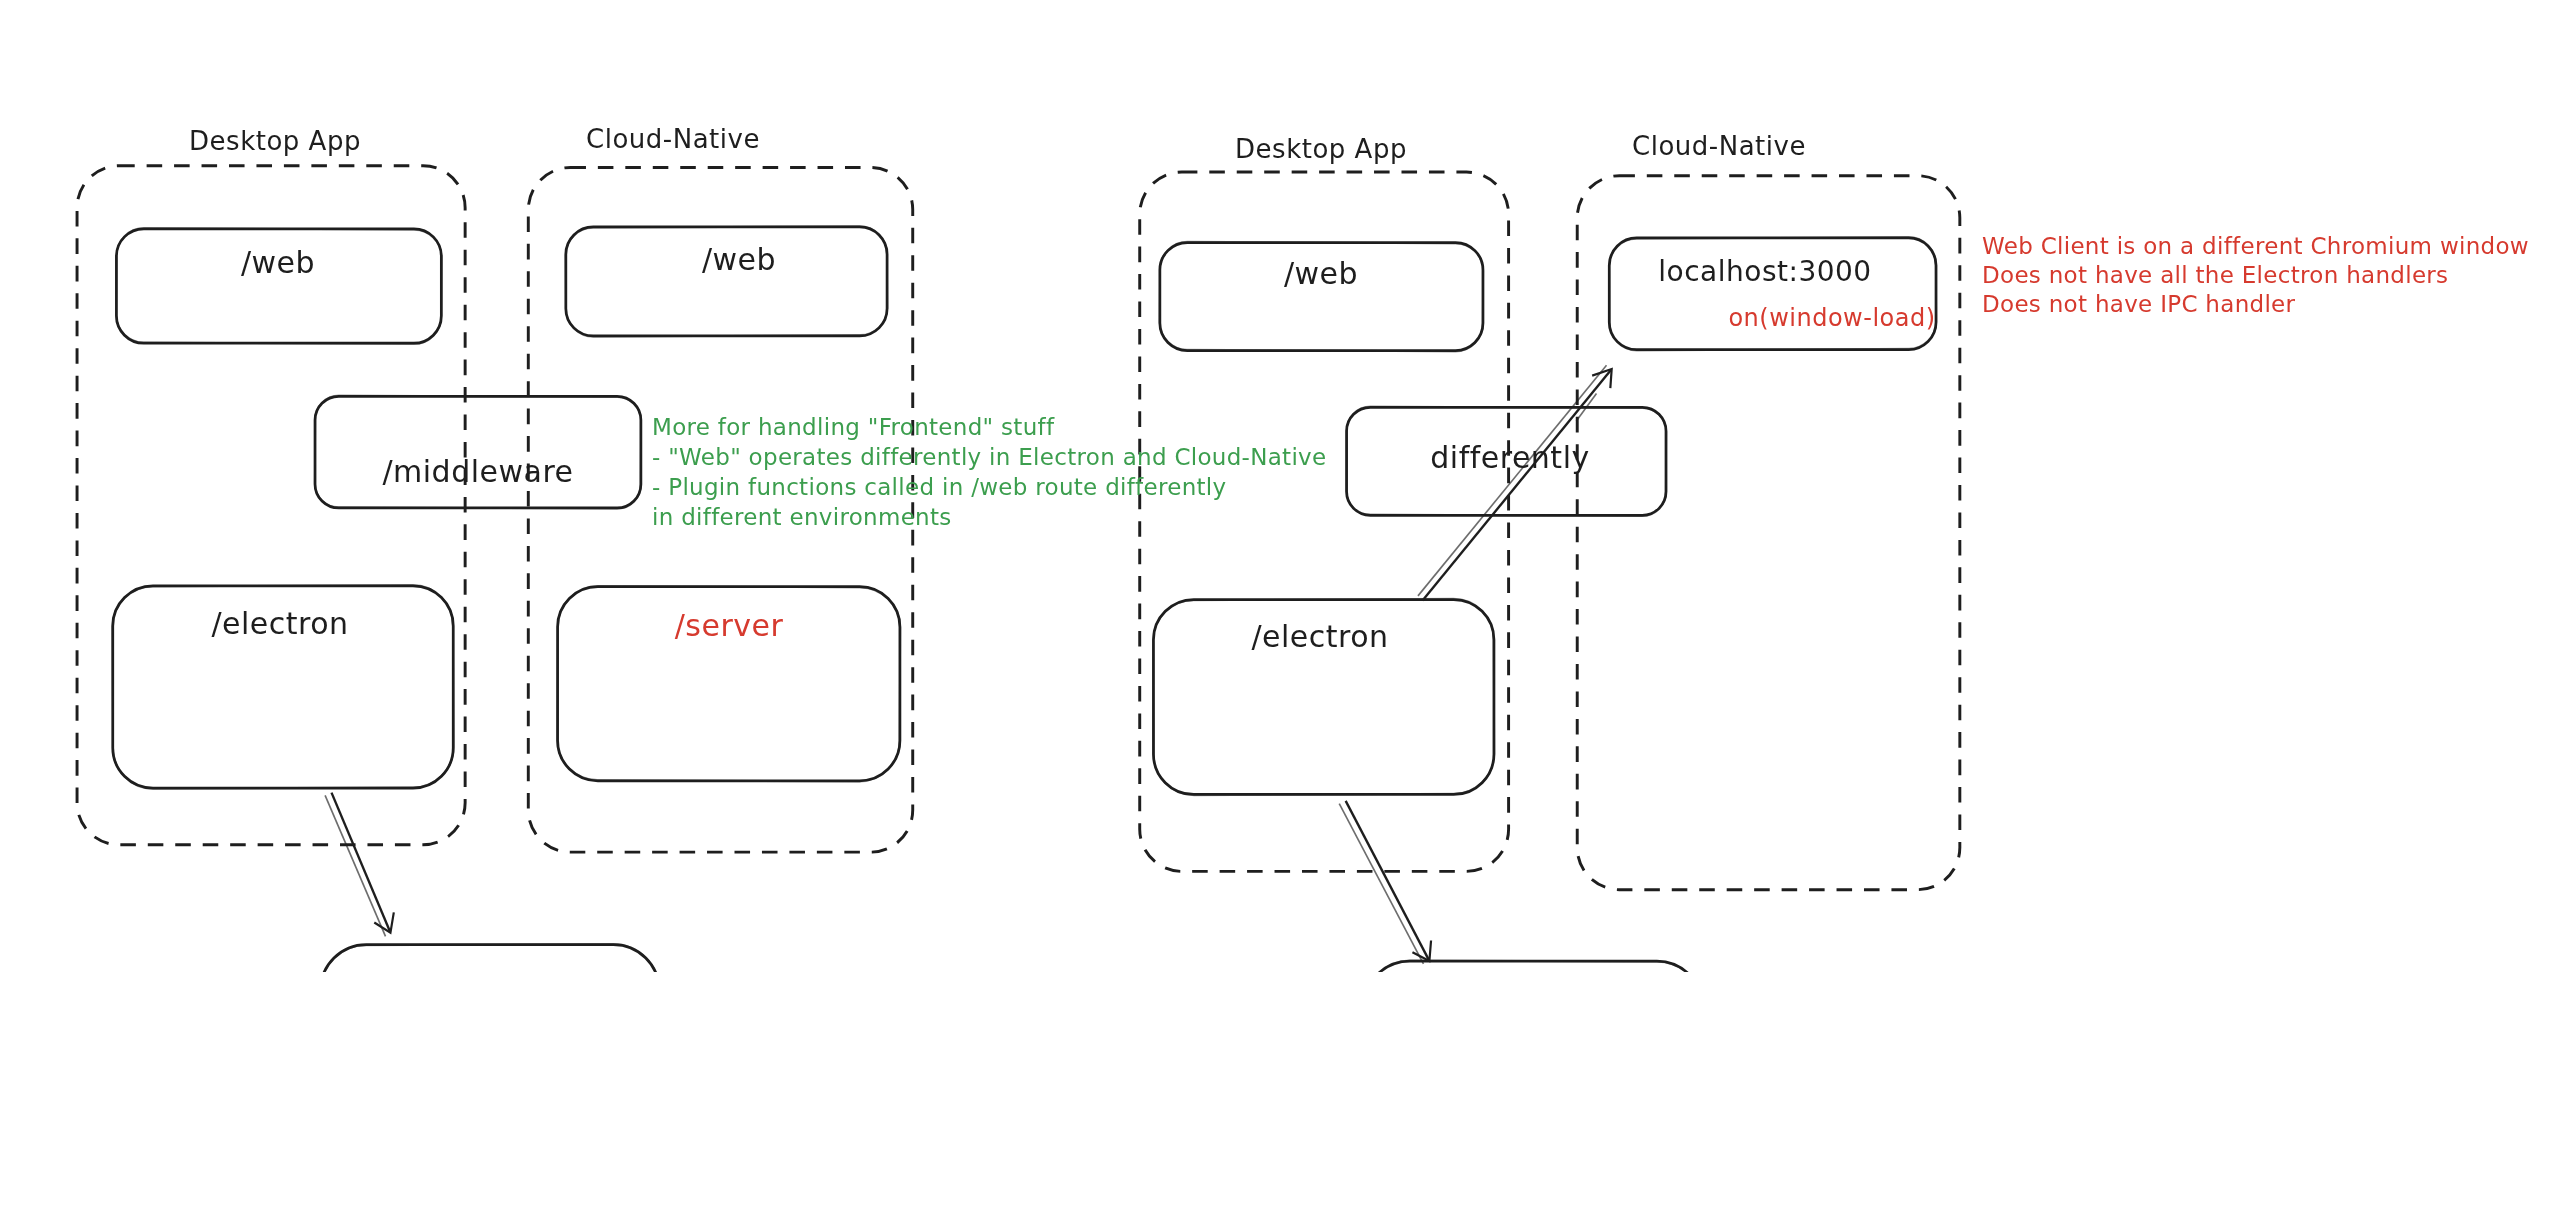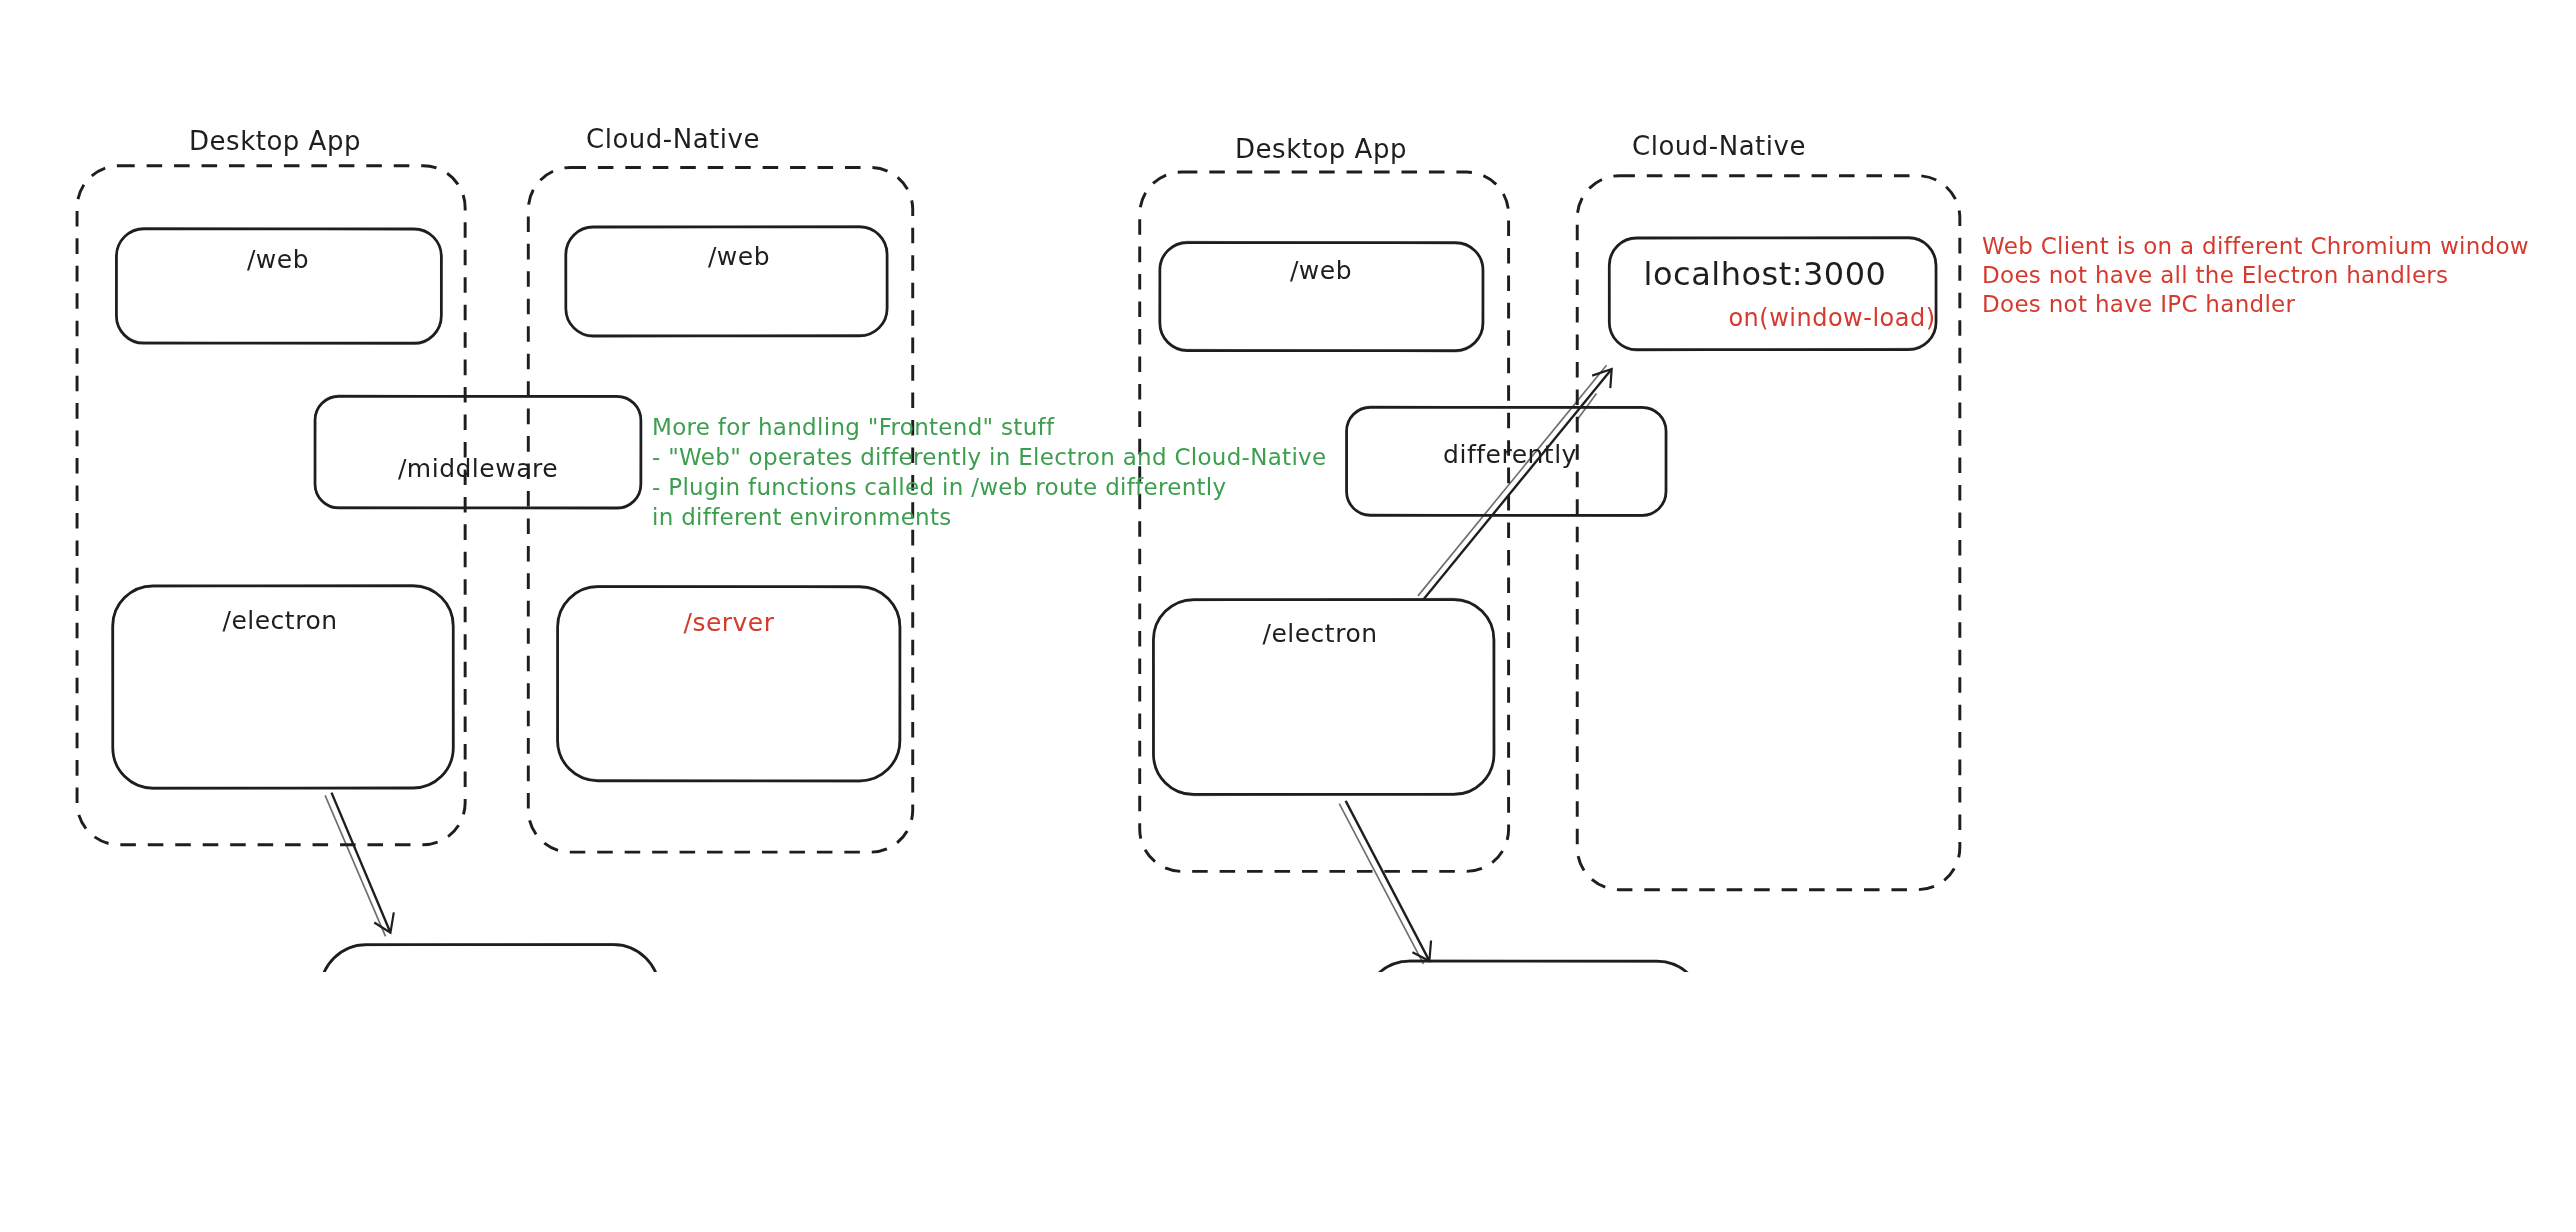--- a/index.html
+++ b/index.html
@@ -14,21 +14,21 @@
     width:2576px;height:972px;
     background:var(--bg);
     font-family:"DejaVu Sans", sans-serif;
     color:var(--ink);
     overflow:hidden;
   }
   #shapes{position:absolute;left:0;top:0;}
   .lbl{
     position:absolute;
     white-space:nowrap;
-    font-size:25px;
+    font-size:30px;
     letter-spacing:0.5px;
     color:var(--ink);
   }
   .lbl.centered{transform:translateX(-50%);}
   .lbl.red{color:var(--red);}
   .note{
     position:absolute;
     font-size:23px;
     letter-spacing:0.3px;
     line-height:30px;
@@ -126,21 +126,21 @@
     <div>- Plugin functions called in /web route differently</div>
     <div>in different environments</div>
   </div>
 
   <div class="lbl centered" style="left:1321px;top:134px;font-size:26px;">Desktop App</div>
 
   <div class="lbl centered" style="left:1719px;top:131px;font-size:26px;">Cloud-Native</div>
 
   <div class="lbl centered" style="left:1321px;top:256px;">/web</div>
 
-  <div class="lbl centered" style="left:1765px;top:255px;font-size:32px;">localhost:3000</div>
+  <div class="lbl centered" style="left:1765px;top:255px;font-size:28px;">localhost:3000</div>
 
   <div class="lbl centered red small" style="left:1813px;top:304px;">on(window-load)</div>
 
   <div class="lbl centered" style="left:1510px;top:440px;">differently</div>
 
   <div class="lbl centered" style="left:1320px;top:619px;">/electron</div>
 
   <div class="lbl centered" style="left:1533px;top:983px;">Plugins</div>
 
   <div class="note red" style="left:1982px;top:232px;">

